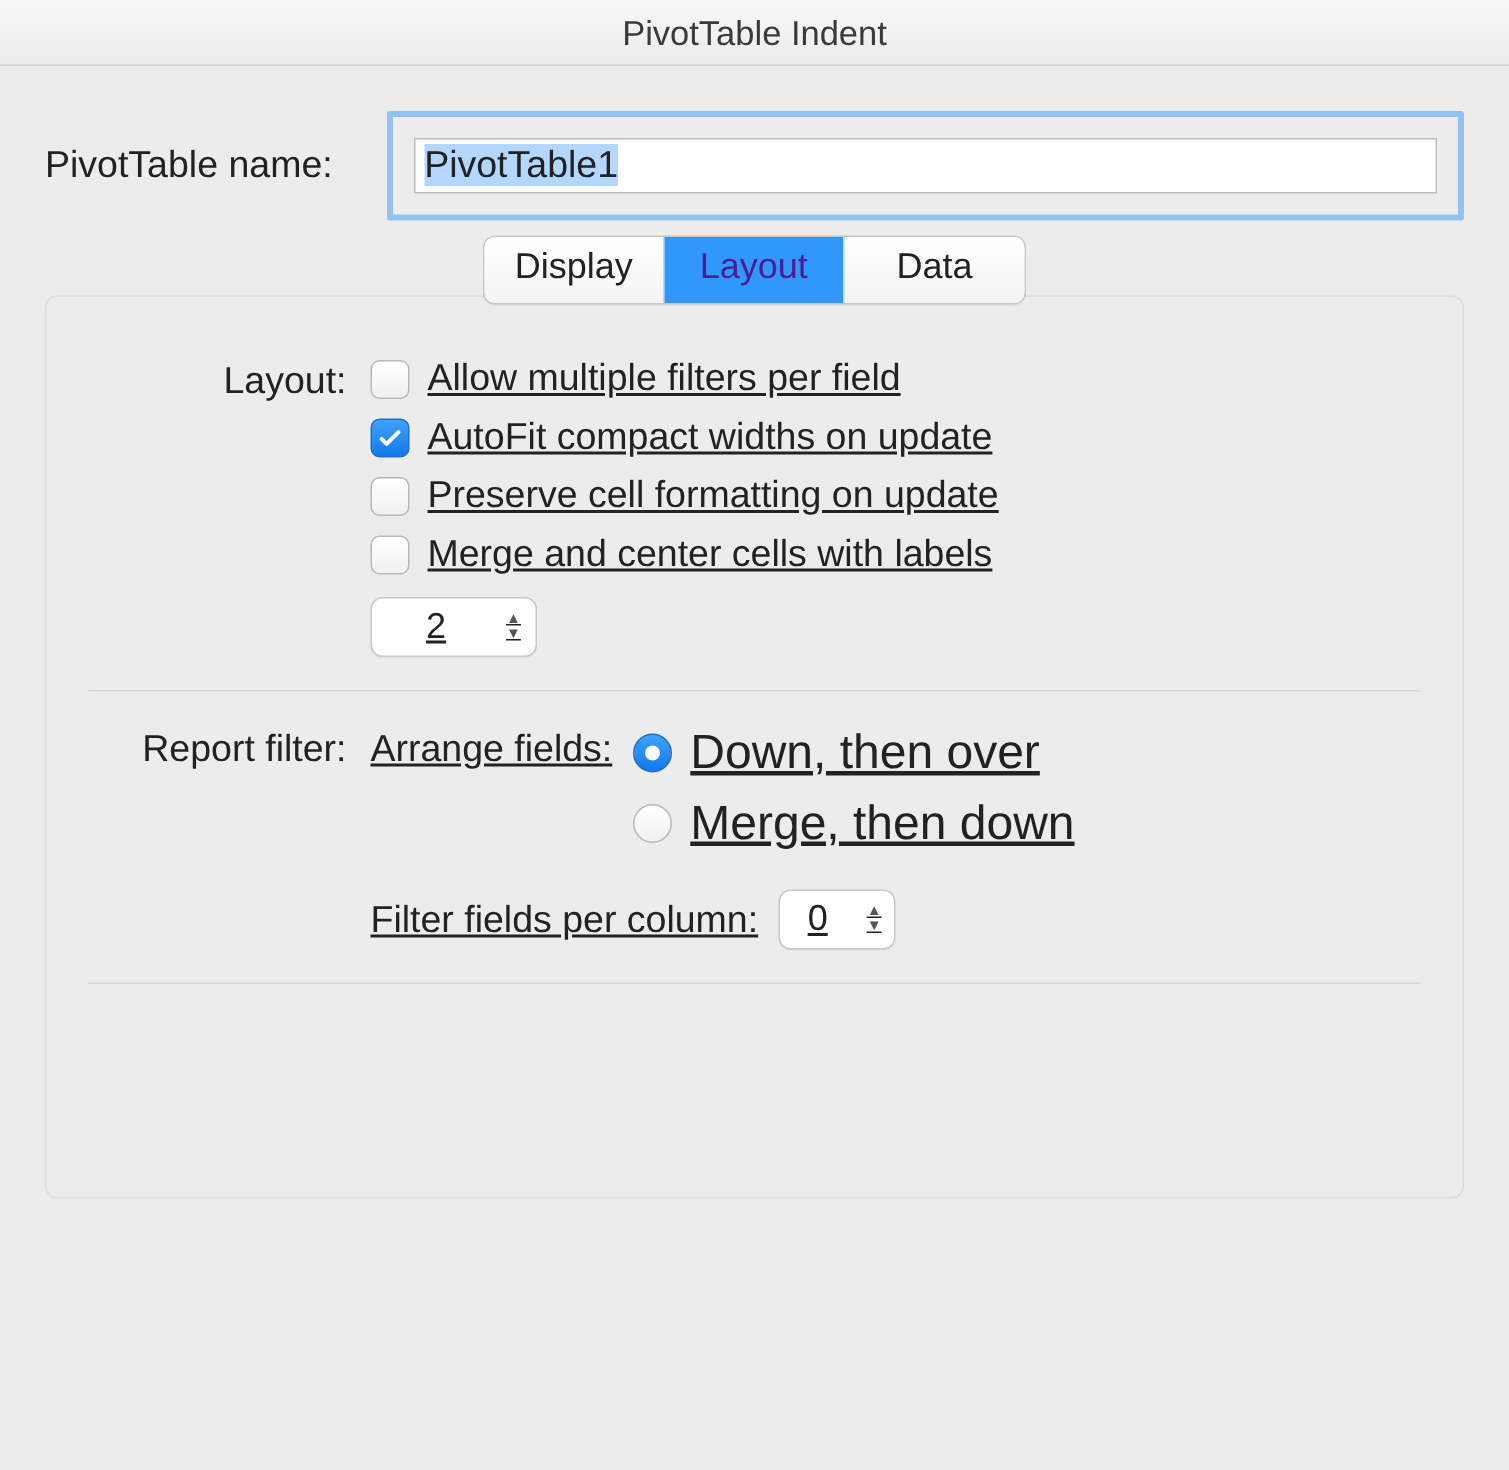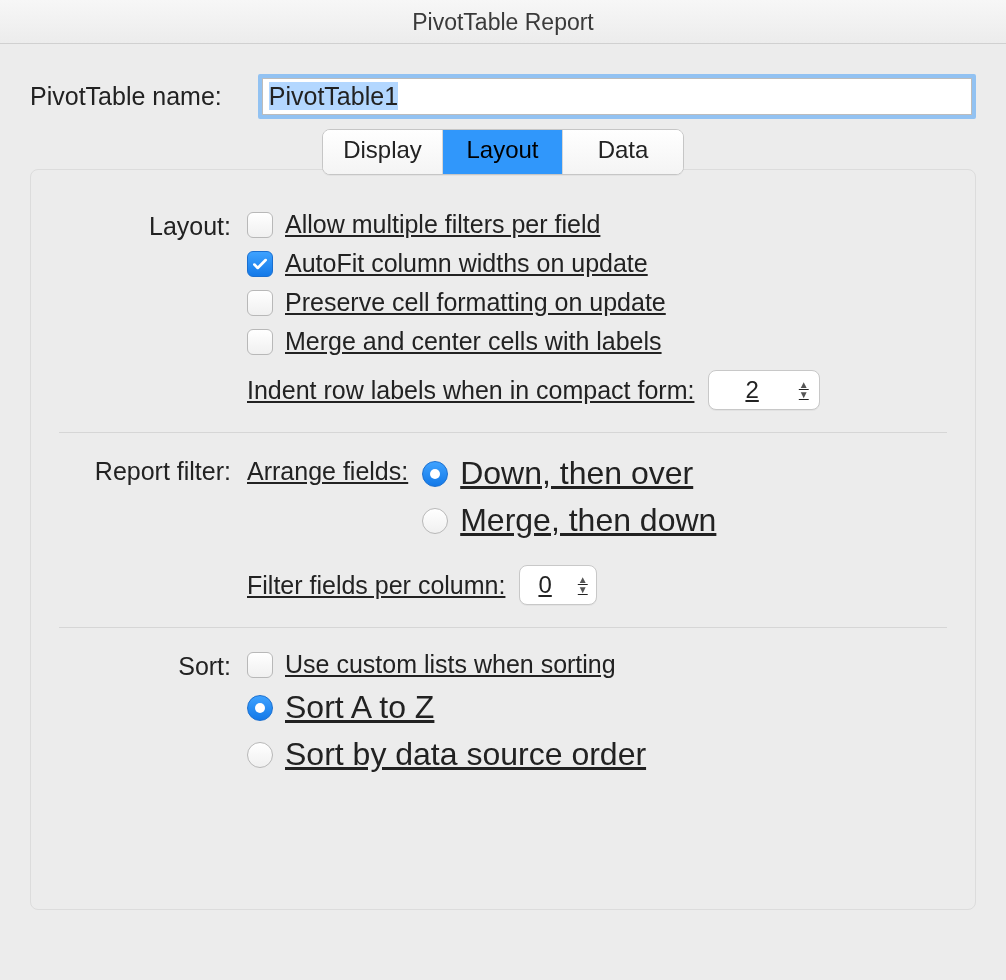--- a/index.html
+++ b/index.html
@@ -25,21 +25,21 @@
   .name-row {
     display: flex; align-items: center;
     padding: 30px 30px 10px 30px;
     gap: 36px;
   }
   .name-label { font-size: 25px; color: #222; }
   .name-input-wrap {
     flex: 1;
     border: 4px solid #92c2f2;
     border-radius: 2px;
-    padding: 0;
+    padding: 14px;
   }
   .selected-text { background: #b3d7ff; }
   .input-box {
     width: 100%; height: 100%;
     border: 1px solid #bcbcbc;
     background: #fff;
     padding: 3px 6px;
     font-size: 25px;
   }
 
@@ -65,21 +65,21 @@
     height: 44px;
     line-height: 40px;
     text-align: center;
     font-size: 24px;
     color: #222;
     background: linear-gradient(#ffffff,#f4f4f4);
     border-right: 1px solid #d6d6d6;
     cursor: default;
   }
   .seg-btn:last-child { border-right: none; }
-  .seg-btn.active { background: #3097fb; color: #000000; }
+  .seg-btn.active { background: #3097fb; color: #4c1d95; }
 
   .panel {
     margin: 20px 30px 0 30px;
     border: 1px solid #dcdcdc;
     border-radius: 8px;
     background: #ececec;
     position: relative;
     top: -22px;
     padding: 40px 28px 120px 28px;
     z-index: 1;
@@ -196,21 +196,21 @@
   }
   .btn.primary {
     background: linear-gradient(#47a6ff,#187ae8);
     border-color:#1a6fd0;
     color:#fff;
   }
 </style>
 </head>
 <body>
 
-<div class="titlebar">PivotTable Report</div>
+<div class="titlebar">PivotTable Indent</div>
 
 <div class="content">
 
   <div class="name-row">
     <div class="name-label">PivotTable name:</div>
     <div class="name-input-wrap">
       <div class="input-box"><span class="selected-text">PivotTable1</span></div>
     </div>
   </div>
 
@@ -230,32 +230,31 @@
         <div class="cb-line">
           <span class="cb"></span>
           <span>Allow multiple filters per field</span>
         </div>
         <div class="cb-line">
           <span class="cb checked">
               <svg viewBox="0 0 16 16">
                 <path d="M3 8.5l3 3 7-7" stroke="#fff" stroke-width="2.4" fill="none" stroke-linecap="round" stroke-linejoin="round"></path>
               </svg>
             </span>
-          <span>AutoFit column widths on update</span>
+          <span>AutoFit compact widths on update</span>
         </div>
         <div class="cb-line">
           <span class="cb"></span>
           <span>Preserve cell formatting on update</span>
         </div>
         <div class="cb-line">
           <span class="cb"></span>
           <span>Merge and center cells with labels</span>
         </div>
         <div class="inline-row">
-          <span>Indent row labels when in compact form:</span>
           <span class="stepper wide">
             <span class="val">2</span>
             <span class="step-arrows">
                 <span>▲</span>
                 <span>▼</span>
               </span>
           </span>
         </div>
       </div>
     </div>
@@ -286,37 +285,20 @@
                 <span>▲</span>
                 <span>▼</span>
               </span>
           </span>
         </div>
       </div>
     </div>
 
     <div class="hr"></div>
 
-    <div class="row">
-      <div class="section-label">Sort:</div>
-      <div class="section-body">
-        <div class="cb-line">
-          <span class="cb"></span>
-          <span>Use custom lists when sorting</span>
-        </div>
-        <div class="radio-line" style="margin-top:8px;">
-          <span class="radio checked"></span>
-          <span>Sort A to Z</span>
-        </div>
-        <div class="radio-line">
-          <span class="radio"></span>
-          <span>Sort by data source order</span>
-        </div>
-      </div>
-    </div>
 
   </div>
 
   <div class="footer">
     <div class="btn">Cancel</div>
     <div class="btn primary">OK</div>
   </div>
 
 </div>
 

